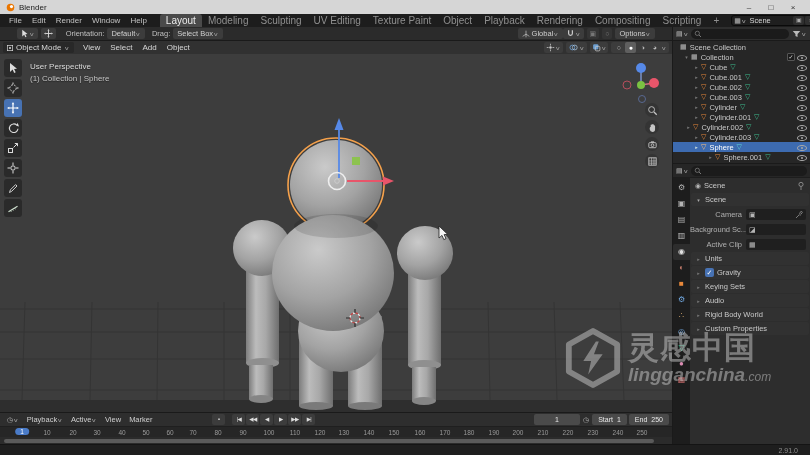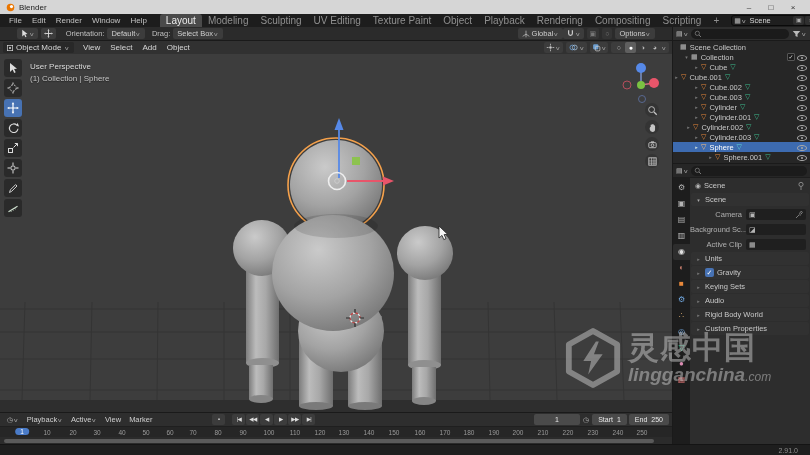--- a/index.html
+++ b/index.html
@@ -477,21 +477,21 @@
       <span class="eye"></span>
     </div>
     <div class="orow" style="padding-left:20px">
         <span class="odis">▸</span>
         <span class="oicn orange">▽</span>
         <span class="oname">Cube</span>
         <span class="oicn green">▽</span>
         <span class="ofill"></span>
         <span class="eye"></span>
       </div>
-    <div class="orow" style="">
+    <div class="orow" style="padding-left:20px">
         <span class="odis">▸</span>
         <span class="oicn orange">▽</span>
         <span class="oname">Cube.001</span>
         <span class="oicn green">▽</span>
         <span class="ofill"></span>
         <span class="eye"></span>
       </div>
     <div class="orow" style="padding-left:20px">
         <span class="odis">▸</span>
         <span class="oicn orange">▽</span>

